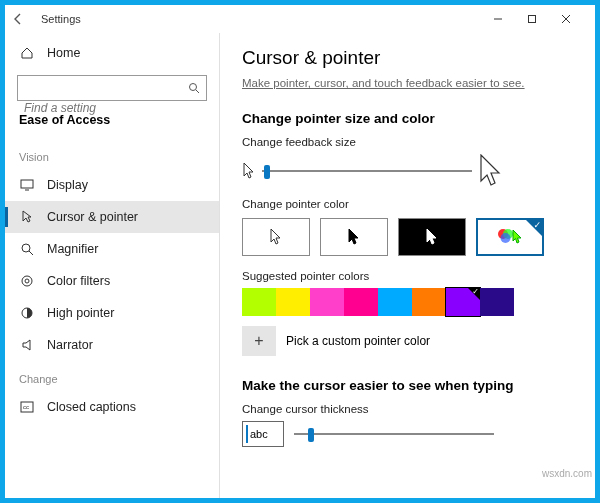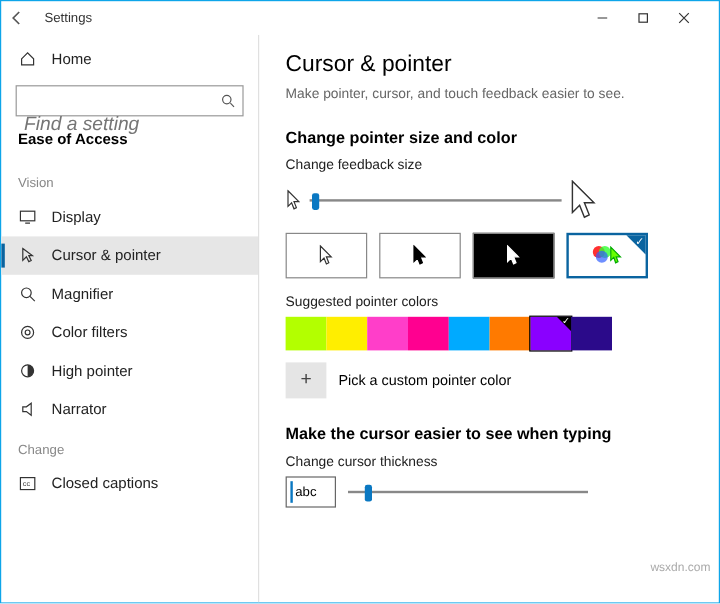--- a/index.html
+++ b/index.html
@@ -5,21 +5,21 @@
 * { box-sizing: border-box; margin: 0; padding: 0; }
 body {
   font-family: "Segoe UI", Arial, sans-serif;
   font-size: 12px;
   color: #000;
   background: #fff;
   width: 600px;
   height: 503px;
   overflow: hidden;
 }
-.window { display: flex; flex-direction: column; width: 100%; height: 100%; border: 1px solid #0ea5e9; }
+.window { display: flex; flex-direction: column; width: 100%; height: 100%; border: 5px solid #0ea5e9; }
 .titlebar {
   display: flex; align-items: center; height: 28px; font-size: 11px;
   padding-left: 8px;
 }
 .titlebar .back { width: 20px; text-align: center; color: #555; }
 .titlebar .title { margin-left: 8px; color: #333; }
 .win-controls { margin-left: auto; display: flex; }
 .win-controls div { width: 34px; text-align: center; line-height: 28px; color: #333; font-size: 12px; }
 .body { display: flex; flex: 1; overflow: hidden; }
 .sidebar {
@@ -37,29 +37,29 @@
 .side-item.selected::before {
   content: ""; position: absolute; left: 0; top: 6px; bottom: 6px; width: 3px; background: #0a64a0;
 }
 .side-group-label { font-size: 11px; color: #888; padding: 12px 14px 6px 14px; }
 .side-bold { font-weight: 600; padding: 6px 14px 12px 14px; font-size: 12.5px; }
 .side-search {
   margin: 6px 12px; height: 26px; border: 1px solid #999; display: flex; align-items: center;
   position: relative;
 }
 .side-search input {
-  border: none; outline: none; flex: 1; font-size: 16px; padding: 0 6px; font-style: italic; color: #666;
+  border: none; outline: none; flex: 1; font-size: 12px; padding: 0 6px; font-style: italic; color: #666;
   background: transparent;
   margin-top: 40px;
 }
 .side-search .mag { position: absolute; right: 6px; color: #555; font-size: 12px; }
 
 .content { flex: 1; padding: 14px 22px; overflow: auto; }
 h1 { font-weight: 400; font-size: 19px; margin-bottom: 8px; }
-.sub { color: #666; font-size: 11.5px; margin-bottom: 22px; }
+.sub { color: #666; font-size: 11.5px; margin-bottom: 22px; text-decoration: underline; }
 h2 { font-weight: 600; font-size: 13.5px; margin: 8px 0 10px 0; }
 .lbl { font-size: 11.5px; color: #222; margin: 6px 0 6px 0; }
 
 .size-row { display: flex; align-items: center; gap: 6px; margin-bottom: 10px; }
 .slider {
   position: relative; width: 210px; height: 16px;
 }
 .slider .track { position: absolute; left: 0; right: 0; top: 7px; height: 2px; background: #888; }
 .slider .thumb {
   position: absolute; top: 2px; width: 6px; height: 14px; background: #0a78c2; border-radius: 2px;
@@ -255,20 +255,21 @@
           <div class="track"></div>
           <div class="thumb" style="left:2px"></div>
         </div>
         <span>
           <svg width="26" height="34" viewBox="0 0 26 34">
               <path d="M3 1 L3 27 L9 21 L13 31 L17 29 L13 19 L21 19 Z" stroke="#333" fill="#fff" stroke-width="1.2"></path>
             </svg>
         </span>
       </div>
 
+      <div class="lbl">Change pointer color</div>
       <div class="color-row">
         <div class="color-box">
           <svg width="14" height="18" viewBox="0 0 14 18">
               <path d="M2 1 L2 14 L5 11 L7 16 L9 15 L7 10 L11 10 Z" stroke="#333" fill="#fff"></path>
             </svg>
         </div>
         <div class="color-box">
           <svg width="14" height="18" viewBox="0 0 14 18">
               <path d="M2 1 L2 14 L5 11 L7 16 L9 15 L7 10 L11 10 Z" stroke="#000" fill="#000"></path>
             </svg>

